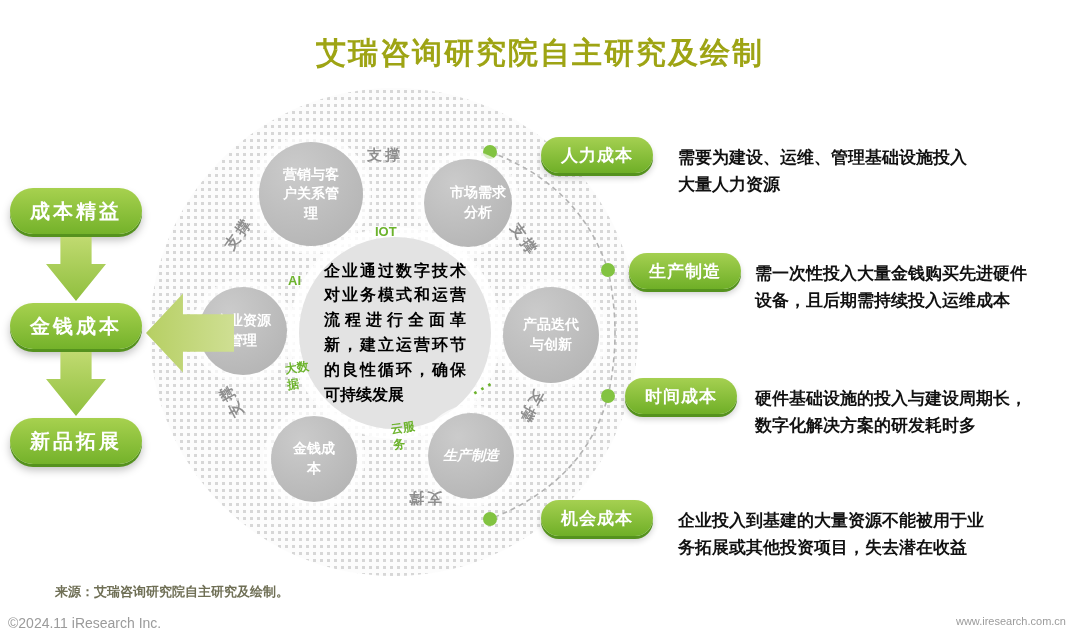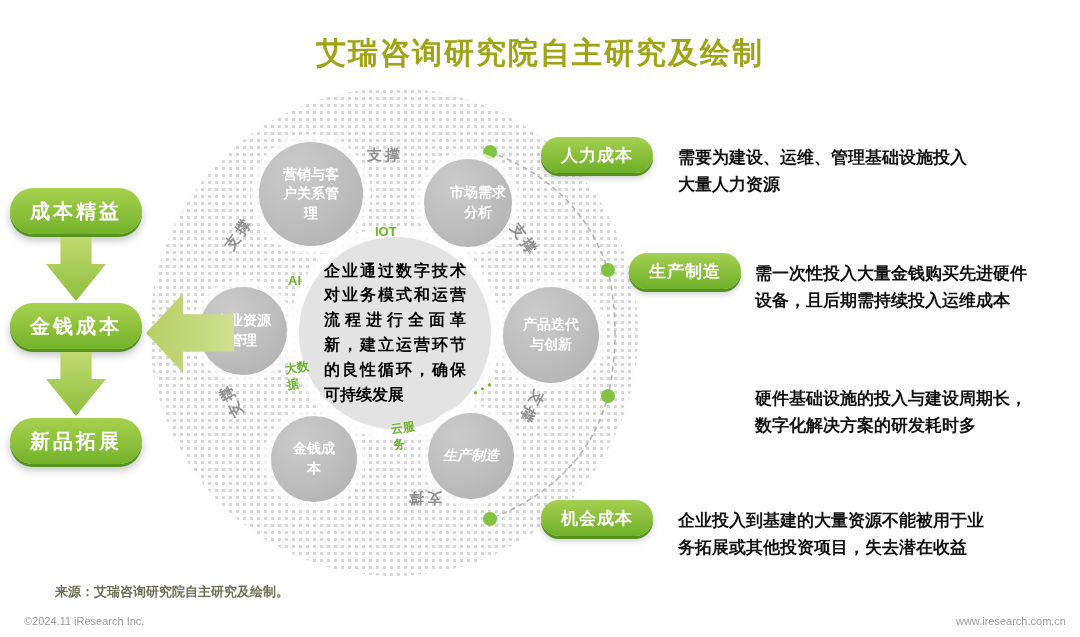--- a/index.html
+++ b/index.html
@@ -89,21 +89,21 @@
   .rp3{left:541px;top:500px;}
 
   .desc{position:absolute;margin:18px;color:#111;font-weight:600;font-size:17px;line-height:1.6;}
   .d0{left:660px;top:126px;width:300px;}
   .d1{left:737px;top:242px;width:280px;}
   .d2{left:737px;top:367px;width:280px;}
   .d3{left:660px;top:489px;width:312px;}
 
   
   .source{position:absolute;left:8px;top:583px;font-size:13px;font-weight:bold;color:#6f6f55;margin-left:47px;}
-  .copyright{position:absolute;left:24px;top:615px;font-size:11px;color:#9b9b9b;}
+  .copyright{position:absolute;left:8px;top:615px;font-size:14px;color:#9b9b9b;}
   .website{position:absolute;right:14px;top:615px;font-size:11px;color:#9b9b9b;}
 </style>
 </head>
 <body>
 
 <div class="stage">
 
   <h1 class="title">艾瑞咨询研究院自主研究及绘制</h1>
 
   <div class="big-circle"></div>
@@ -169,20 +169,23 @@
   <div class="rpill rp0">
     <span>人力成本</span>
   </div>
   <p class="desc d0">需要为建设、运维、管理基础设施投入大量人力资源</p>
 
   <div class="rpill rp1">
     <span>生产制造</span>
   </div>
   <p class="desc d1">需一次性投入大量金钱购买先进硬件设备，且后期需持续投入运维成本</p>
 
+  <div class="rpill rp2">
+    <span>时间成本</span>
+  </div>
   <p class="desc d2">硬件基础设施的投入与建设周期长，数字化解决方案的研发耗时多</p>
 
   <div class="rpill rp3">
     <span>机会成本</span>
   </div>
   <p class="desc d3">企业投入到基建的大量资源不能被用于业务拓展或其他投资项目，失去潜在收益</p>
 
   <div class="source">来源：艾瑞咨询研究院自主研究及绘制。</div>
   <div class="copyright">©2024.11 iResearch Inc.</div>
   <div class="website">www.iresearch.com.cn</div>

